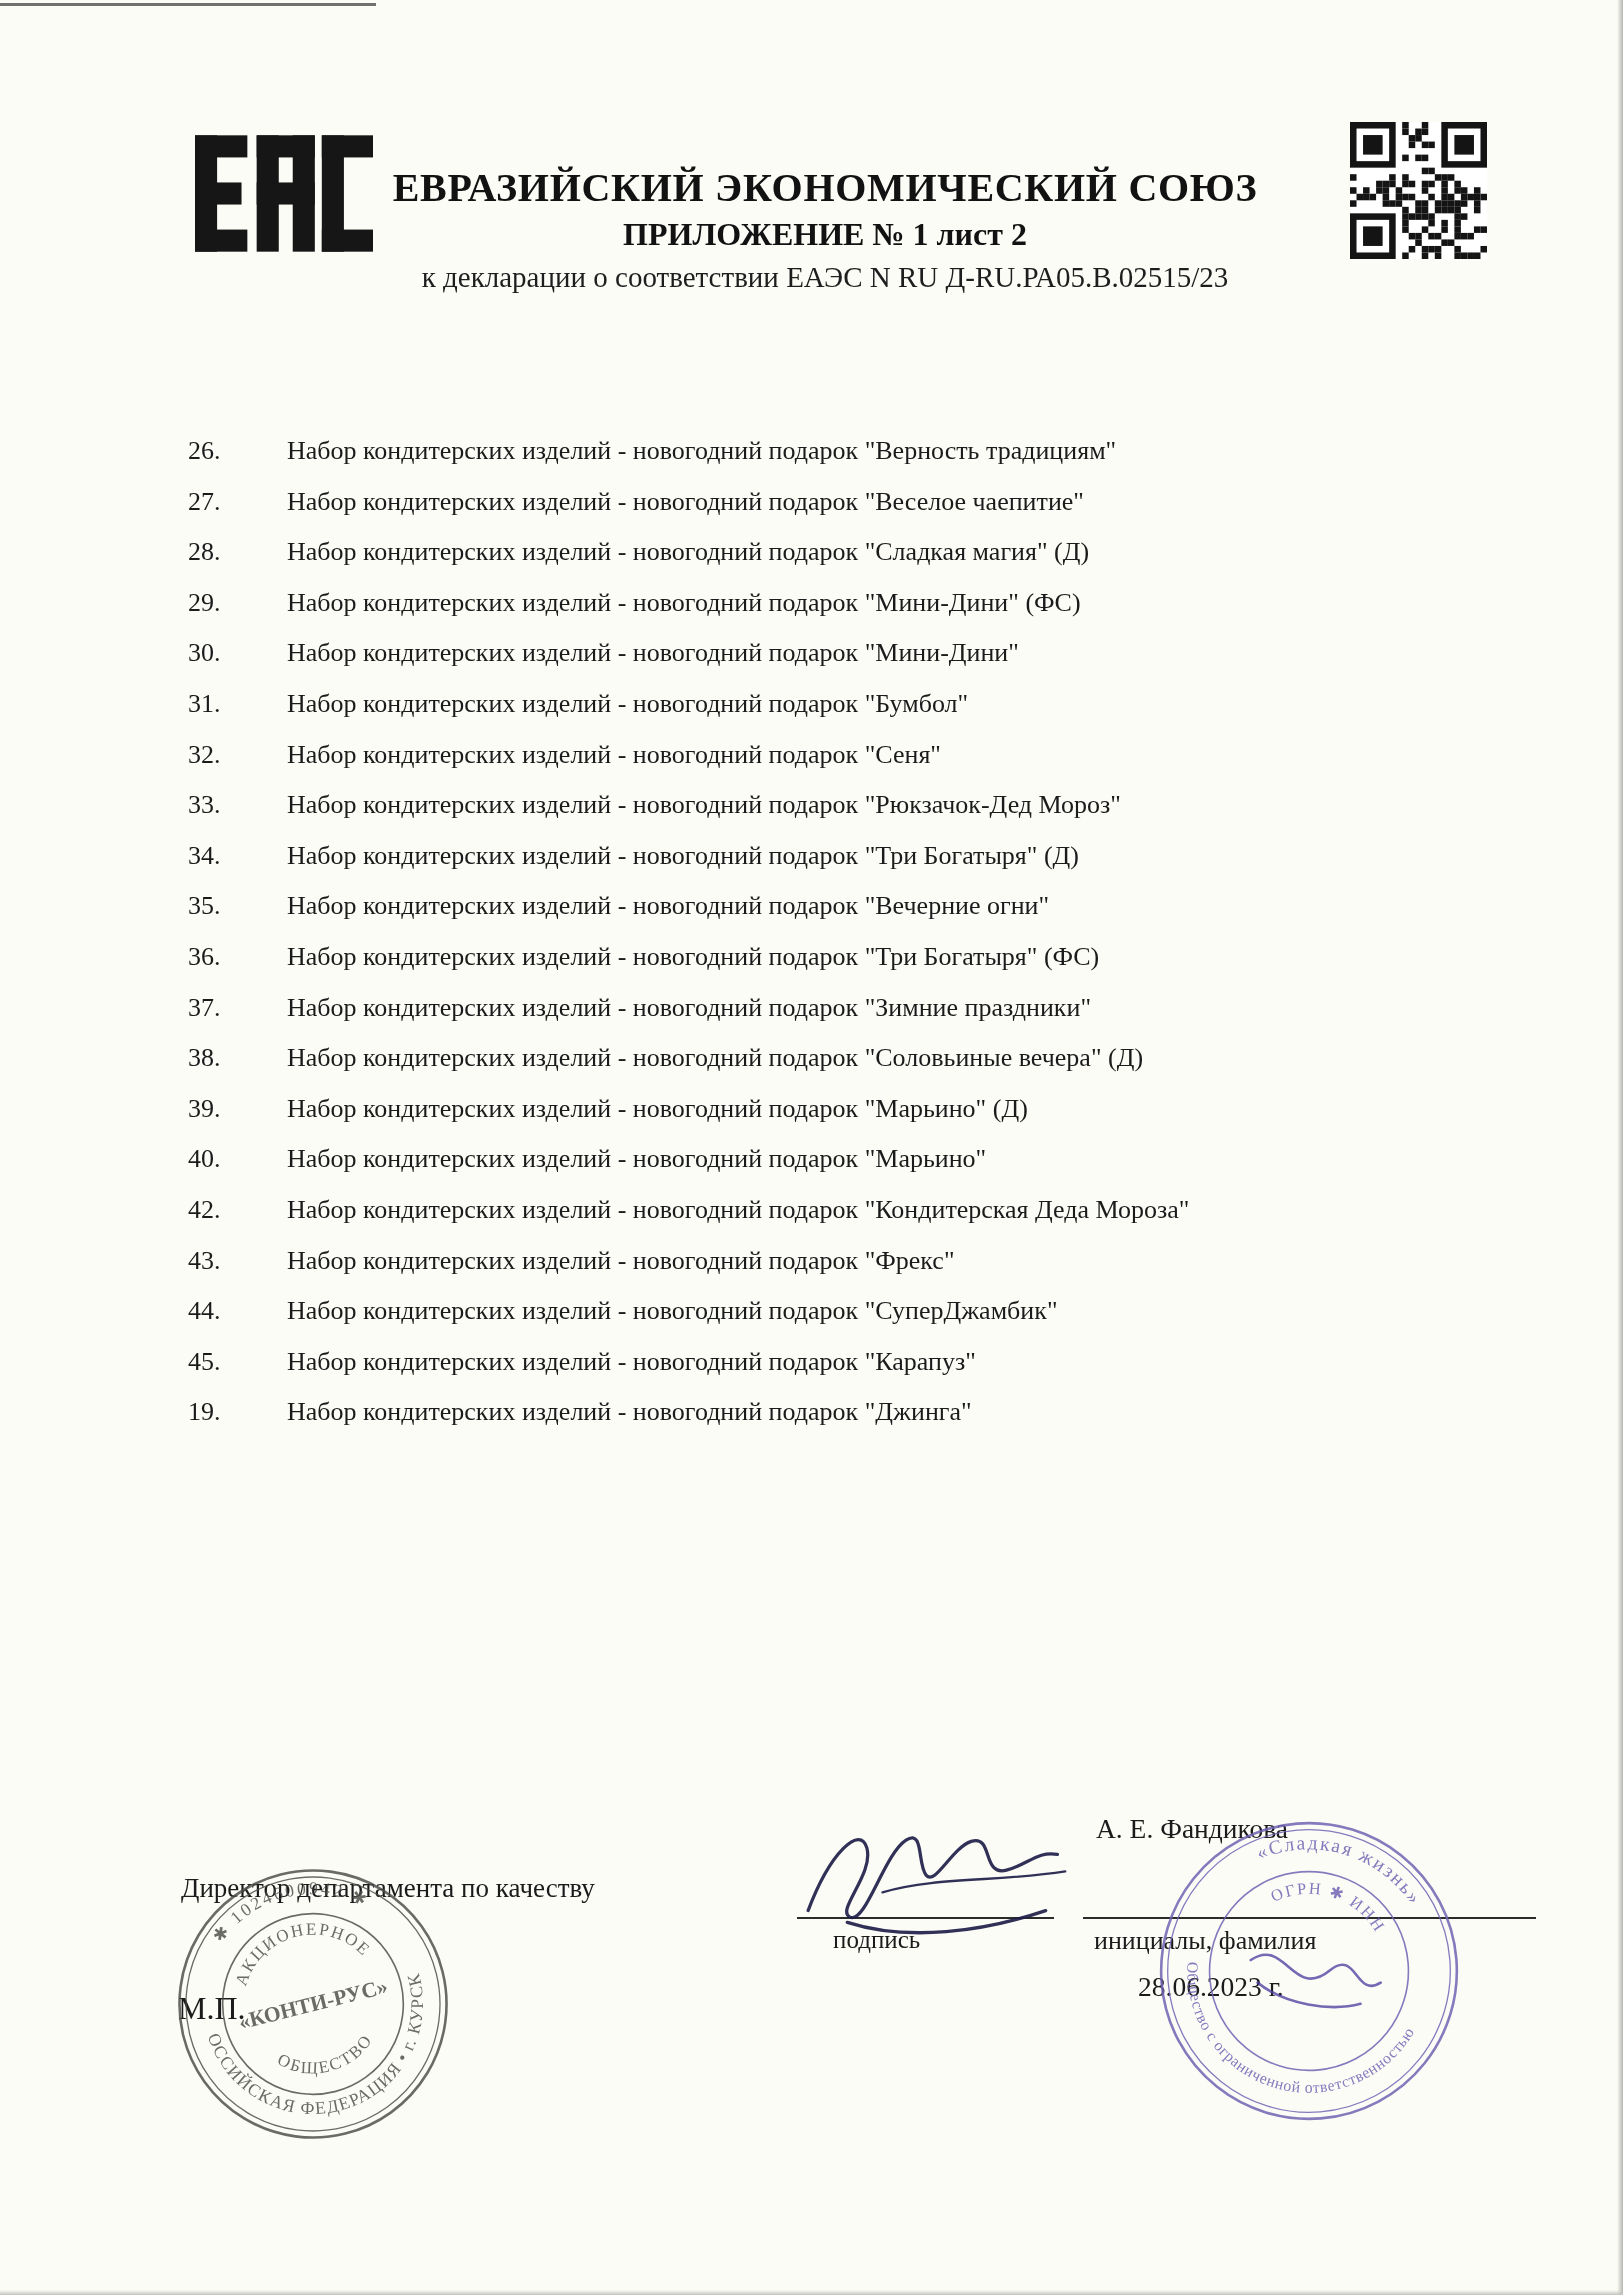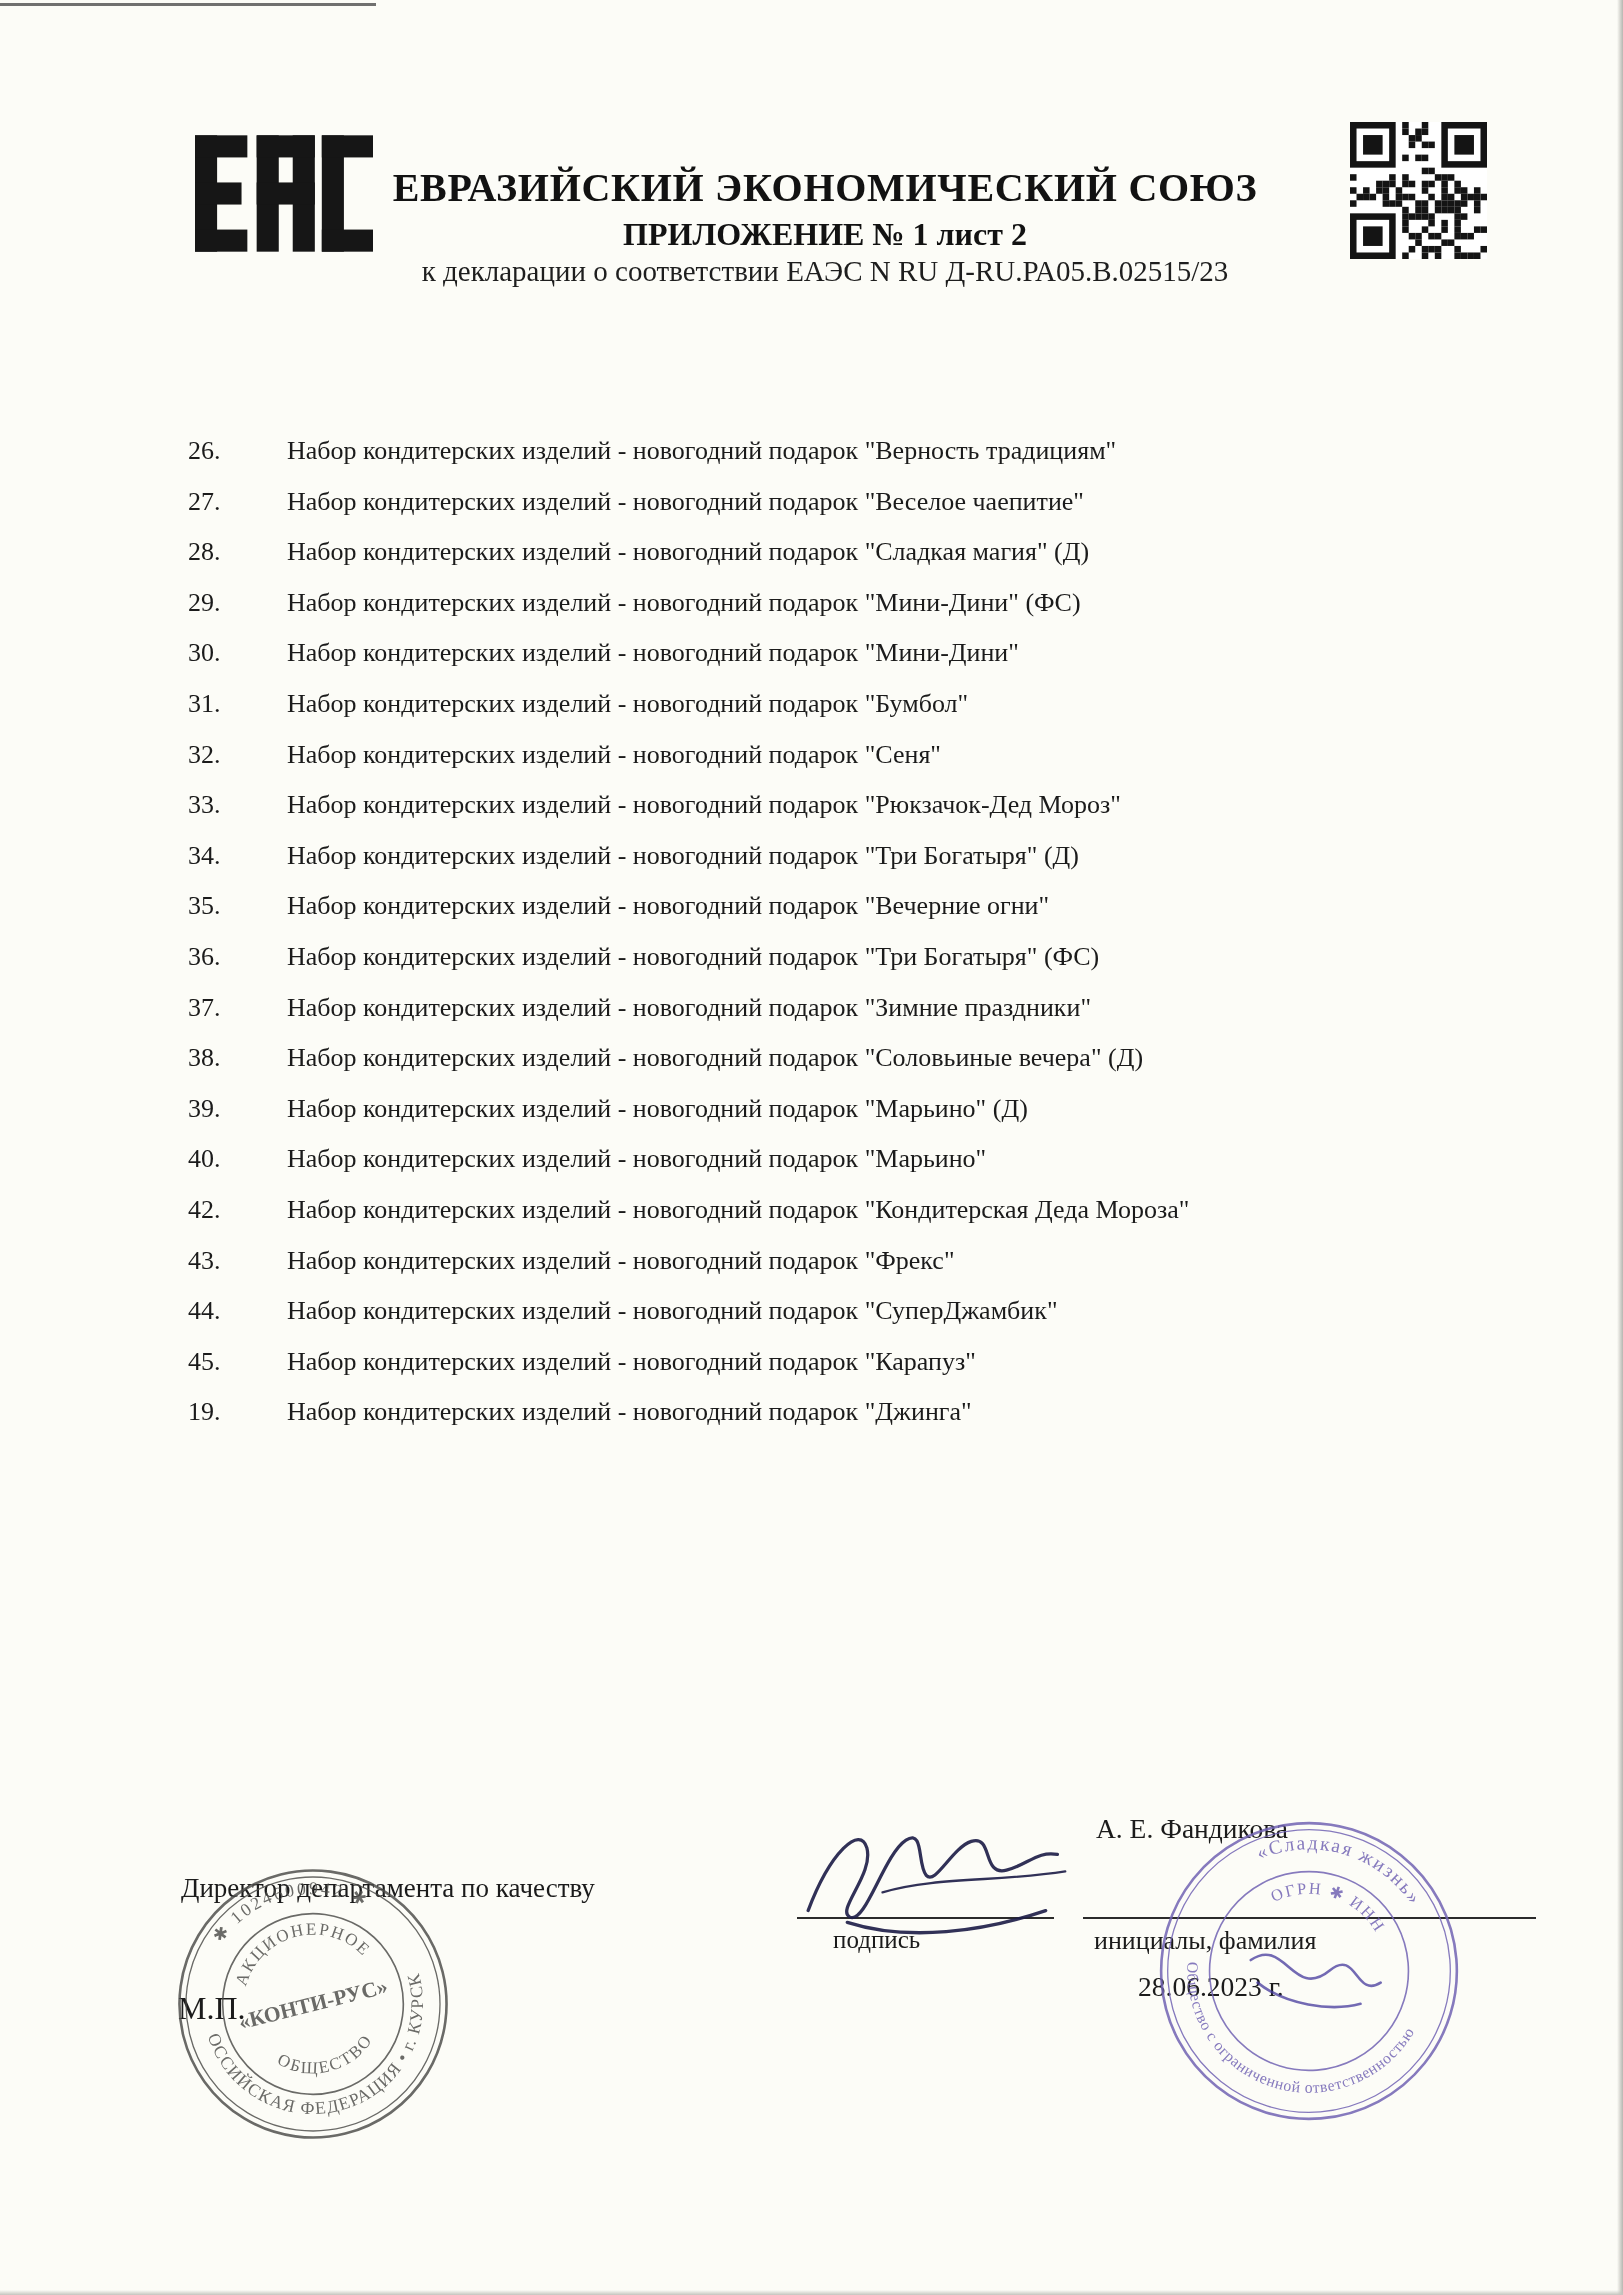--- a/index.html
+++ b/index.html
@@ -18,21 +18,21 @@
   .scan-edge-right { position:absolute; top:0; right:0; width:6.5px; height:100%;
       background:linear-gradient(to left,#b6b6b0,rgba(182,182,176,0)); }
   .scan-edge-bottom { position:absolute; left:0; bottom:0; width:100%; height:4.6px;
       background:linear-gradient(to top,#c4c4be,rgba(196,196,190,0)); }
 
   
   .eac-logo { position:absolute; left:195px; top:130px; width:178px; height:127px; }
   .title-block { position:absolute; left:275px; top:164px; width:1100px; text-align:center; }
   .doc-title { font-size:40px; font-weight:bold; letter-spacing:0.7px; color:#121212; }
   .doc-subtitle { font-size:32px; font-weight:bold; margin-top:5.2px; color:#121212; }
-  .doc-ref { font-size:29px; margin-top:2px; color:#1e1e1e; }
+  .doc-ref { font-size:29px; margin-top:8px; color:#1e1e1e; }
   .qr { position:absolute; left:1350px; top:122px; width:137px; height:137px; }
 
   
   .items { position:absolute; left:188px; top:436px; width:1316px; }
   .item { display:flex; align-items:baseline; font-size:26px; line-height:29px; margin-bottom:21.6px; }
   .item-num { width:99px; flex:none; }
   .item-text { flex:1; }
 
   
   .director-label { position:absolute; left:181px; top:1873px; font-size:27px; }

